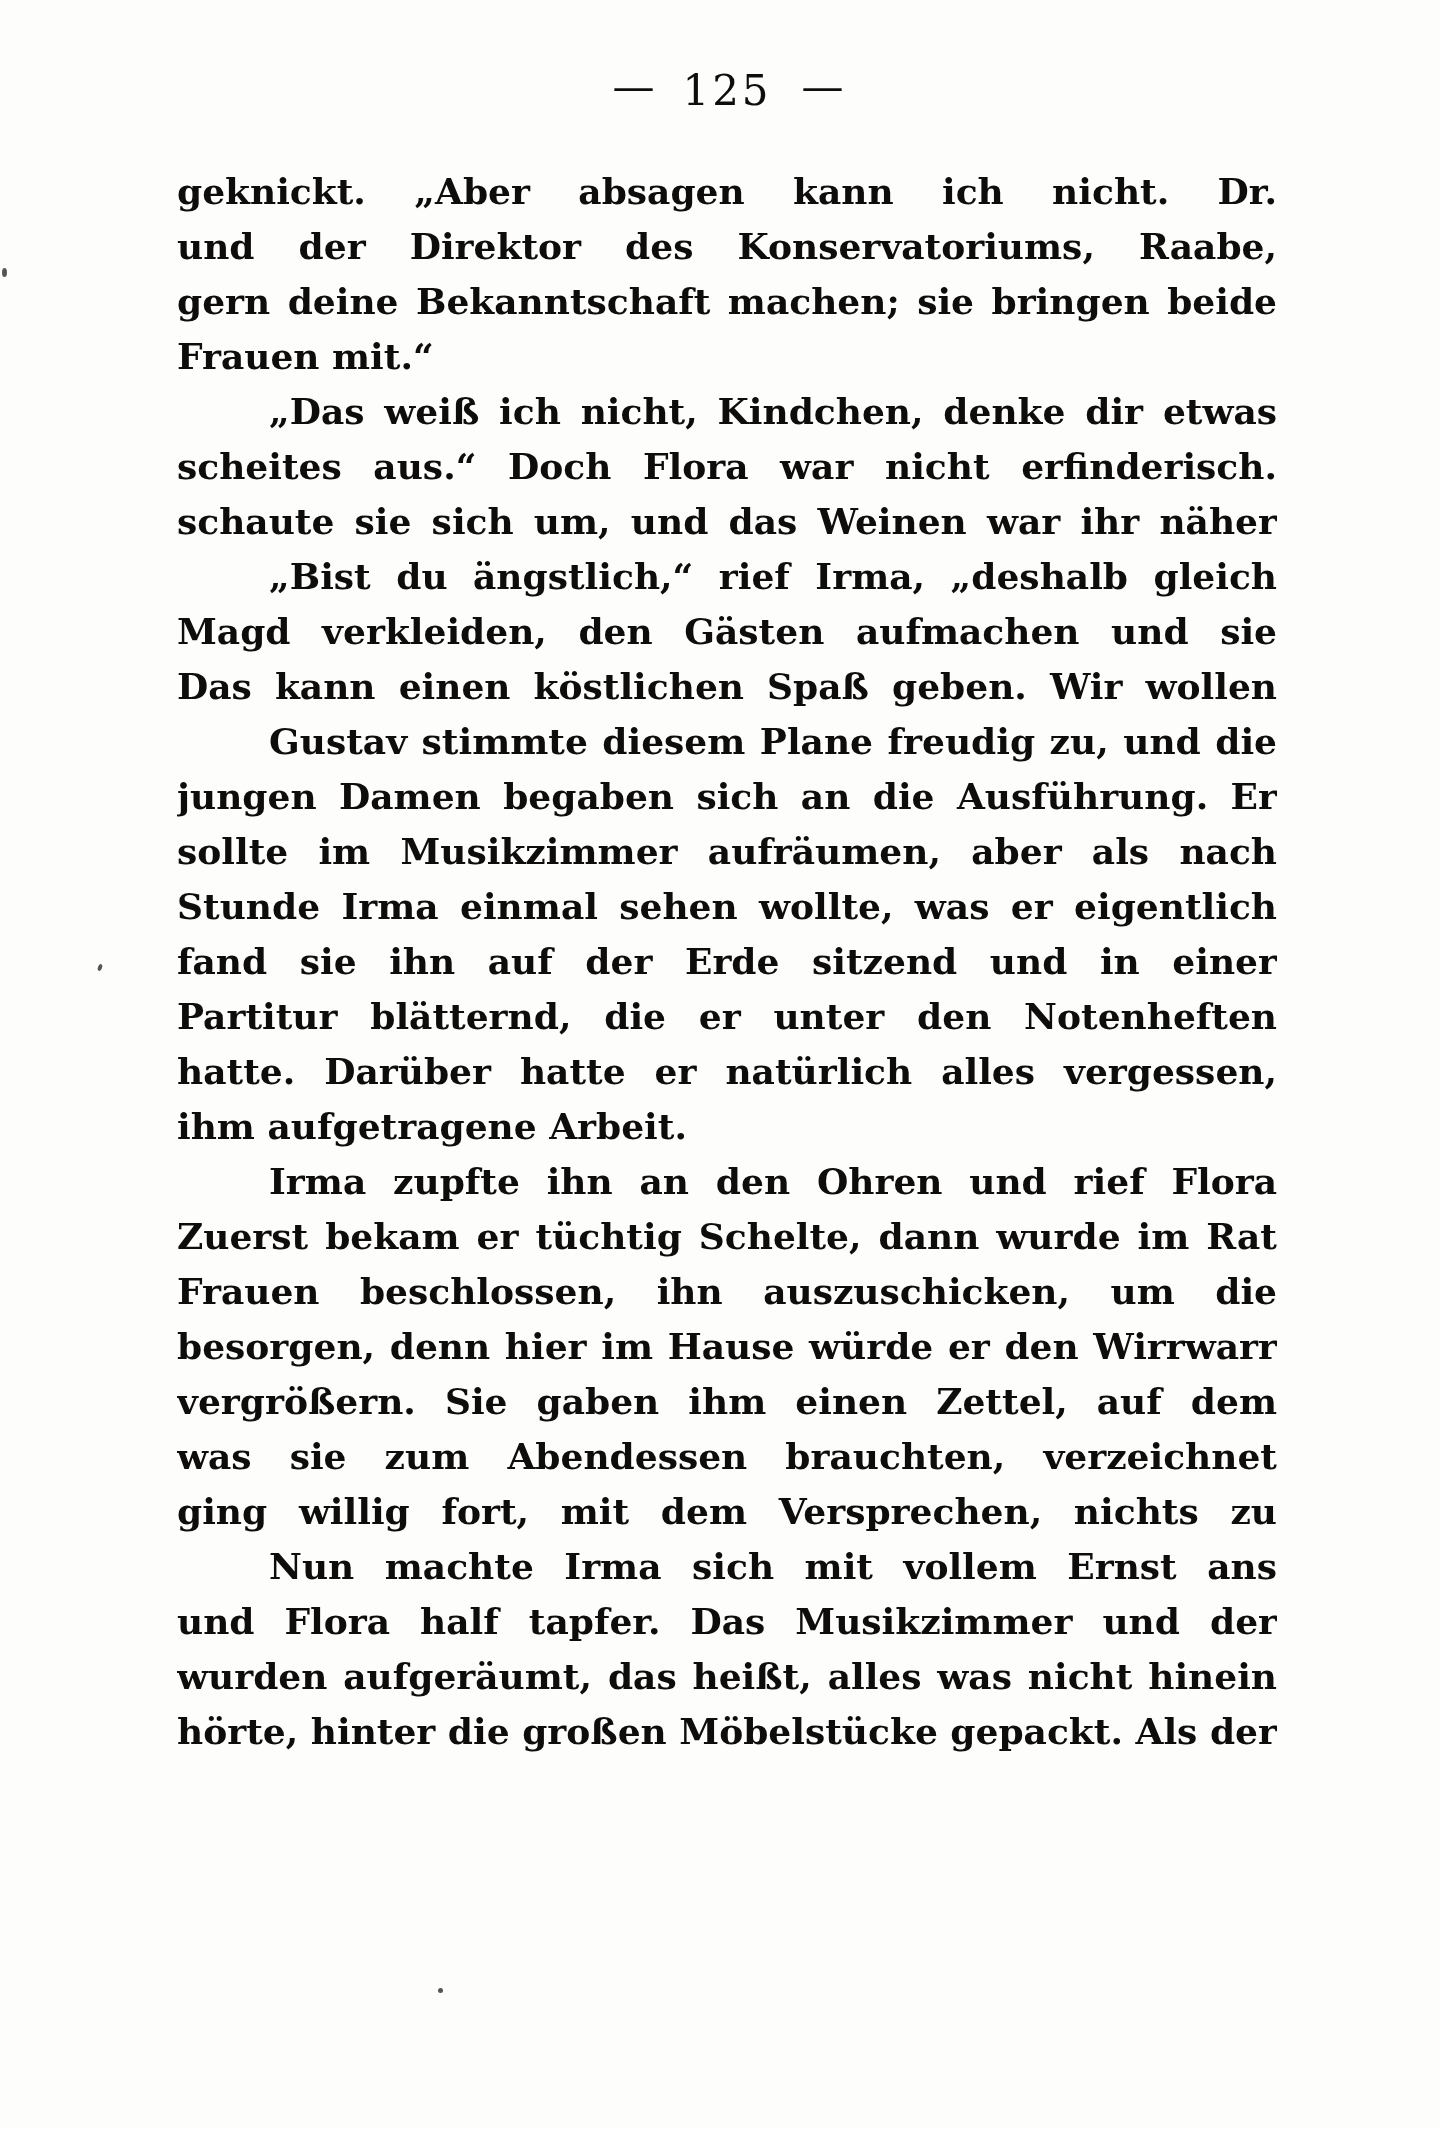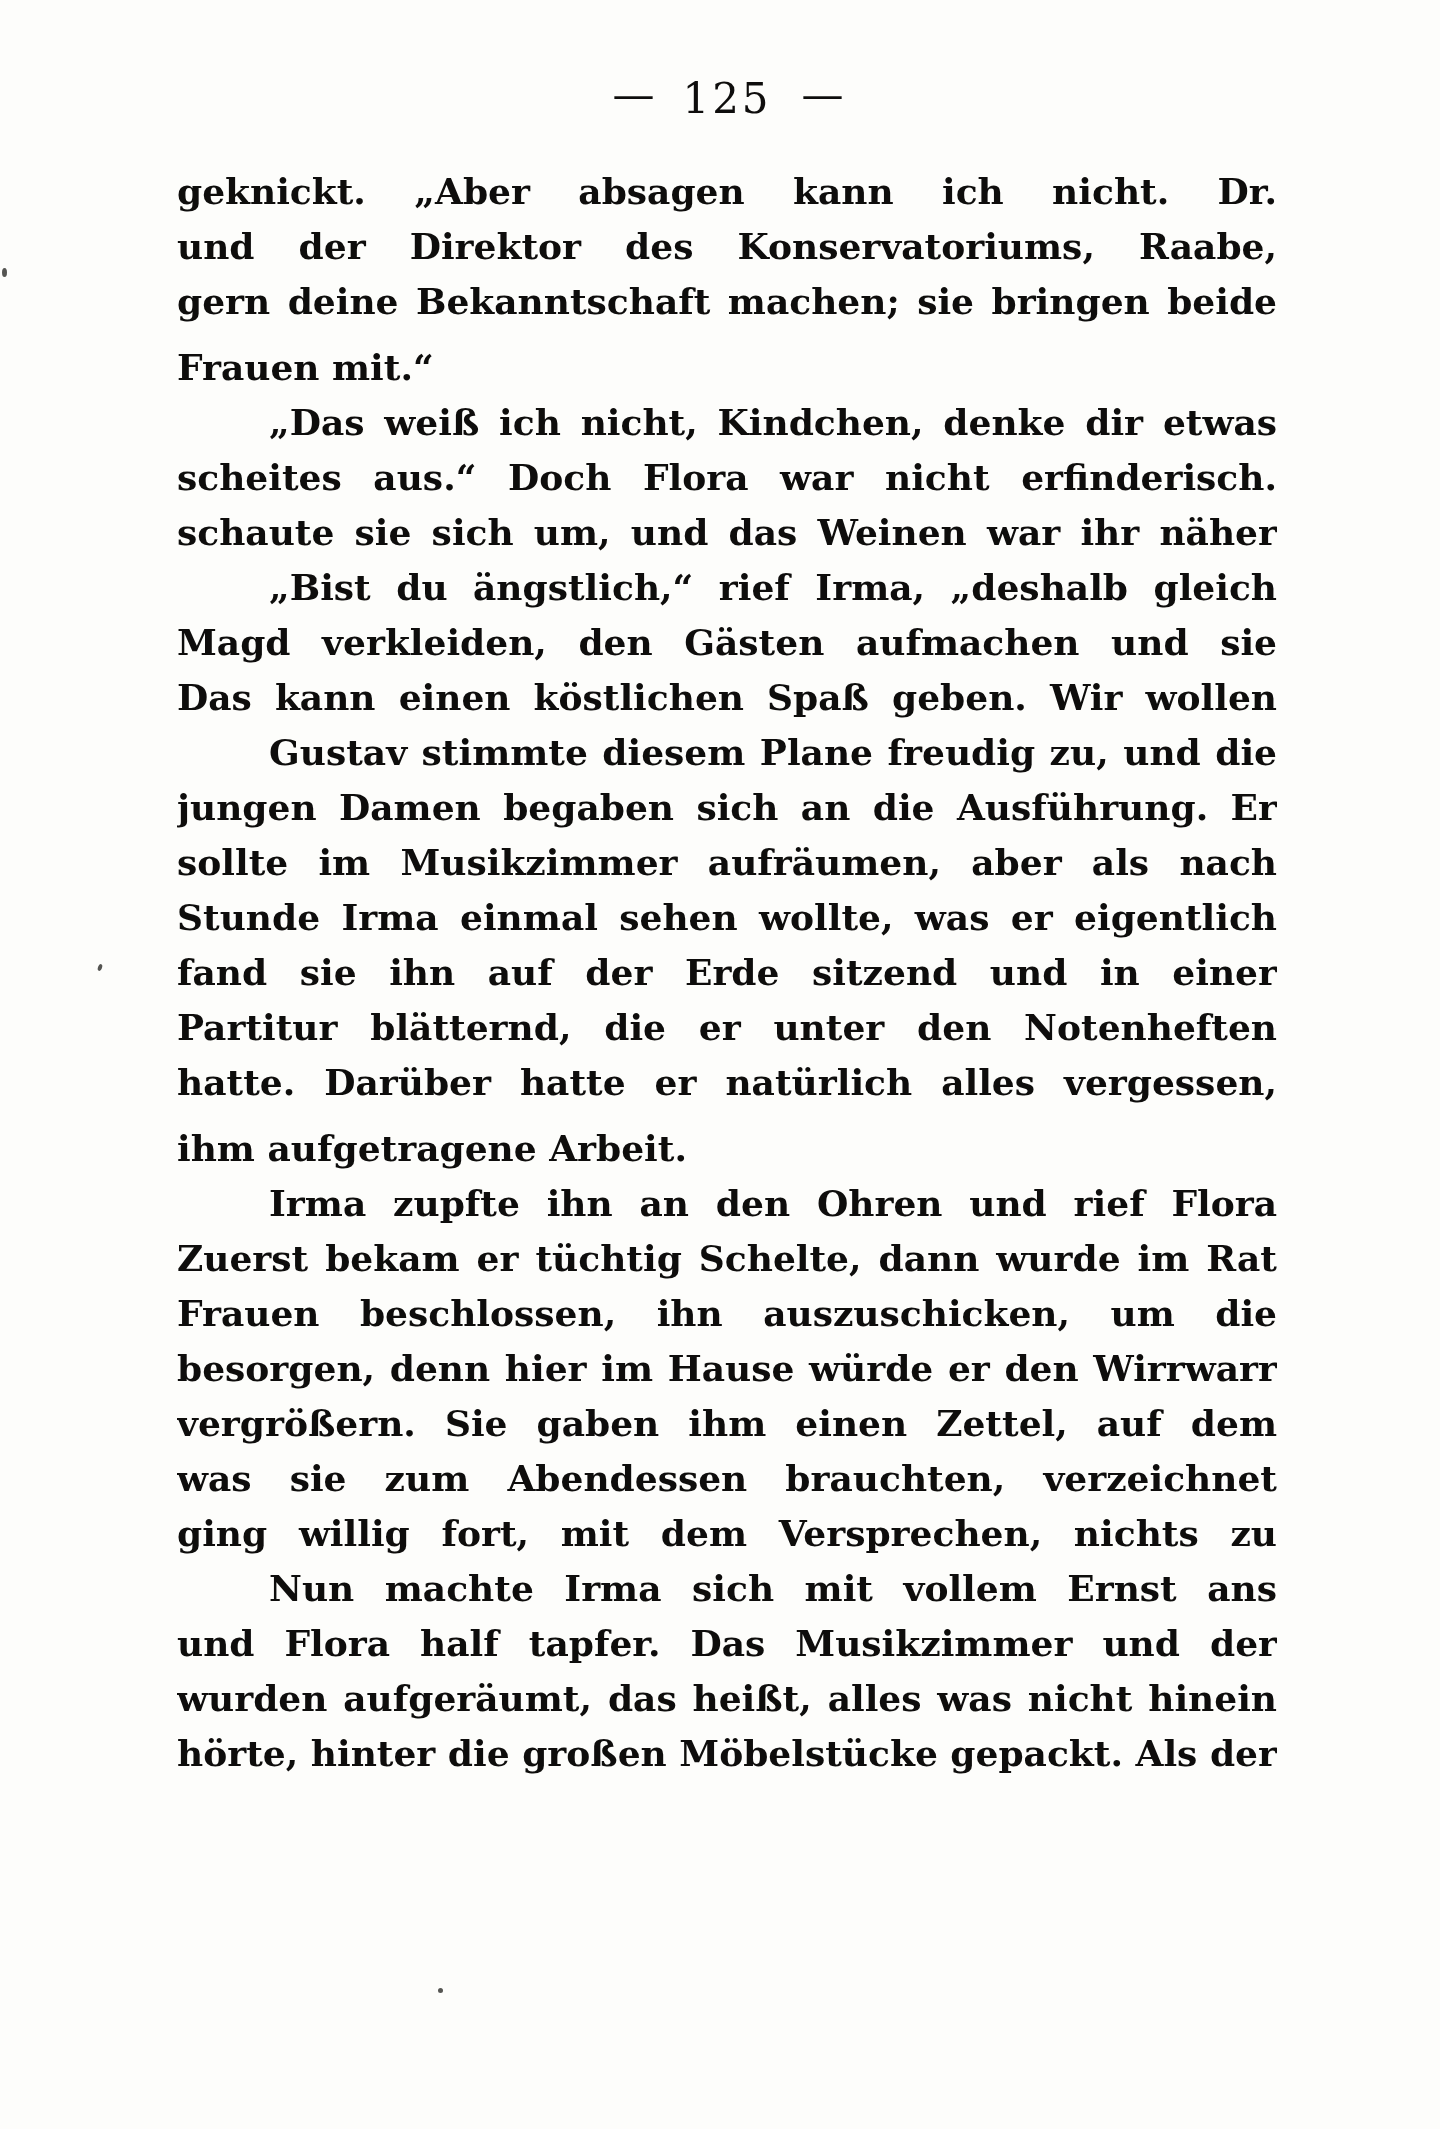--- a/index.html
+++ b/index.html
@@ -27,21 +27,21 @@
     font-weight: 400;
     white-space: nowrap;
   }
   .page-header .dash {
     display: inline-block;
     transform: translateY(-4px);
     letter-spacing: -2px;
   }
   .page-header .num {
     display: inline-block;
-    margin: 8px 30px;
+    margin: 0 30px;
     letter-spacing: 3px;
   }
   .text-block {
     position: absolute;
     top: 164px;
     left: 177px;
     width: 1100px;
     font-size: 36px;
     font-weight: 700;
     text-rendering: optimizeLegibility;
@@ -50,21 +50,20 @@
     height: 55px;
     line-height: 55px;
     text-align: justify;
     text-align-last: justify;
     text-justify: inter-word;
     white-space: normal;
     overflow: hidden;
   }
   .line.last {
     text-align-last: left;
-    margin-top: 11px;
   }
   .line.indent {
     padding-left: 92px;
   }
   
   .speck {
     position: absolute;
     background: #2a2a28;
     border-radius: 50%;
     opacity: 0.8;

